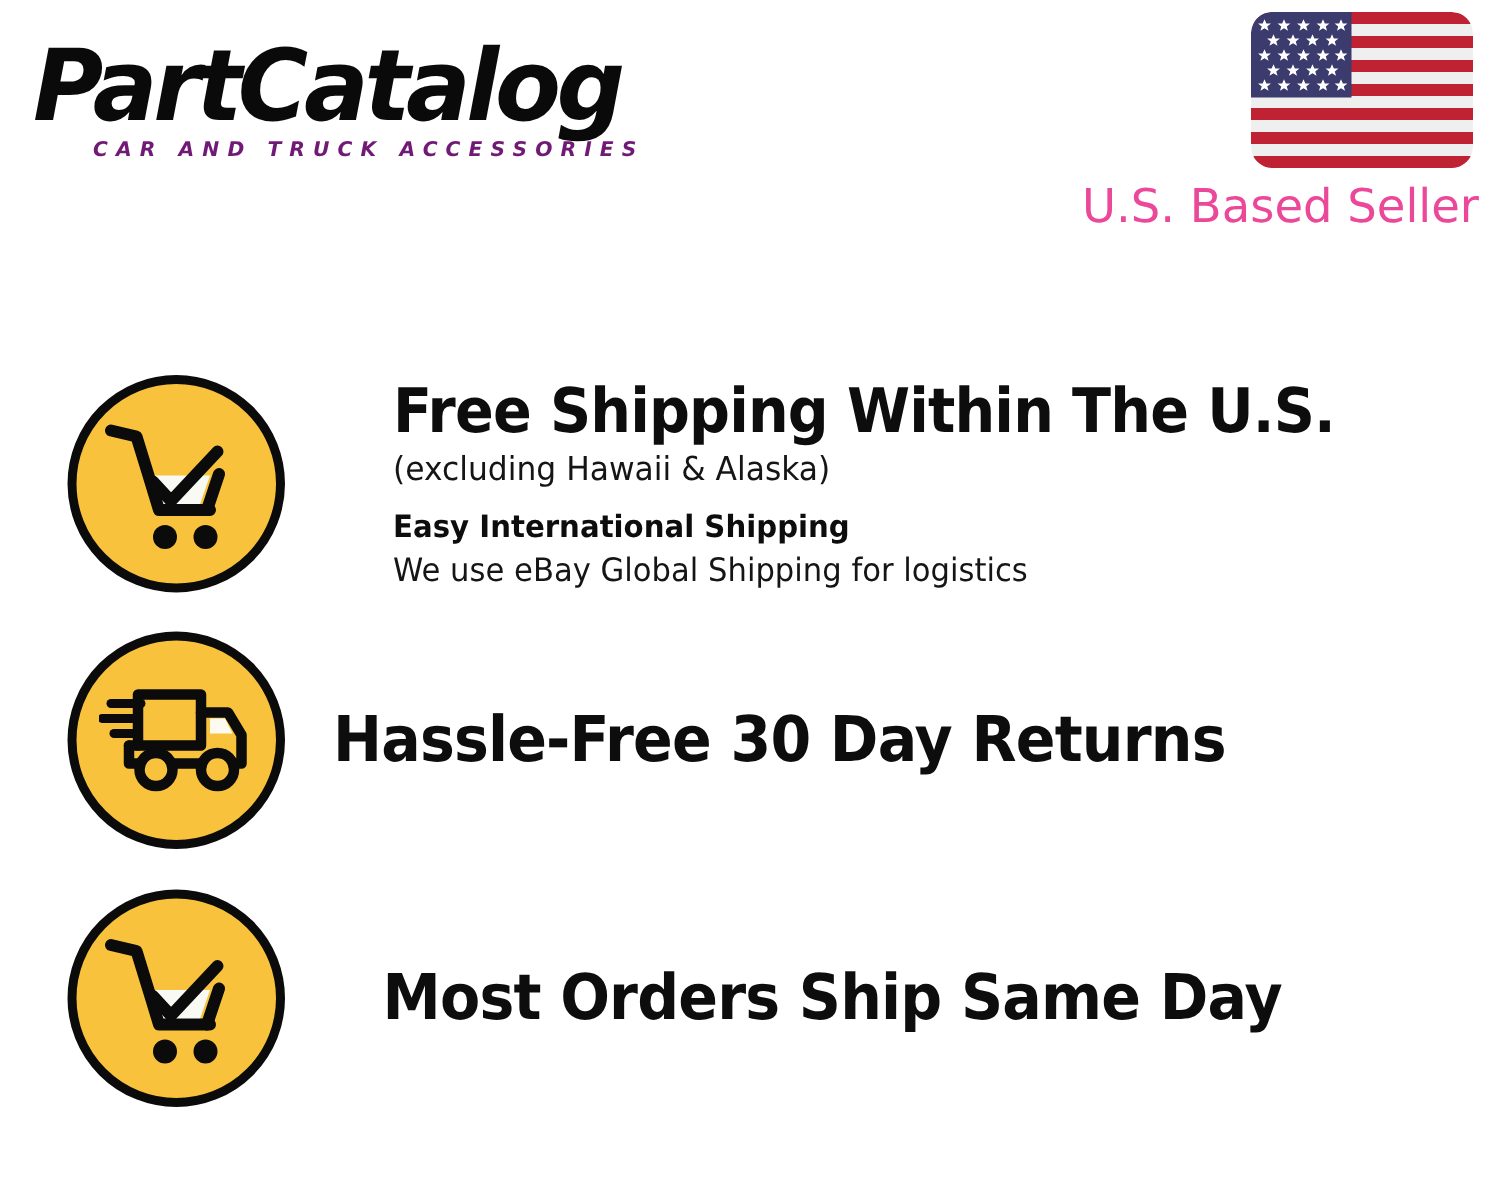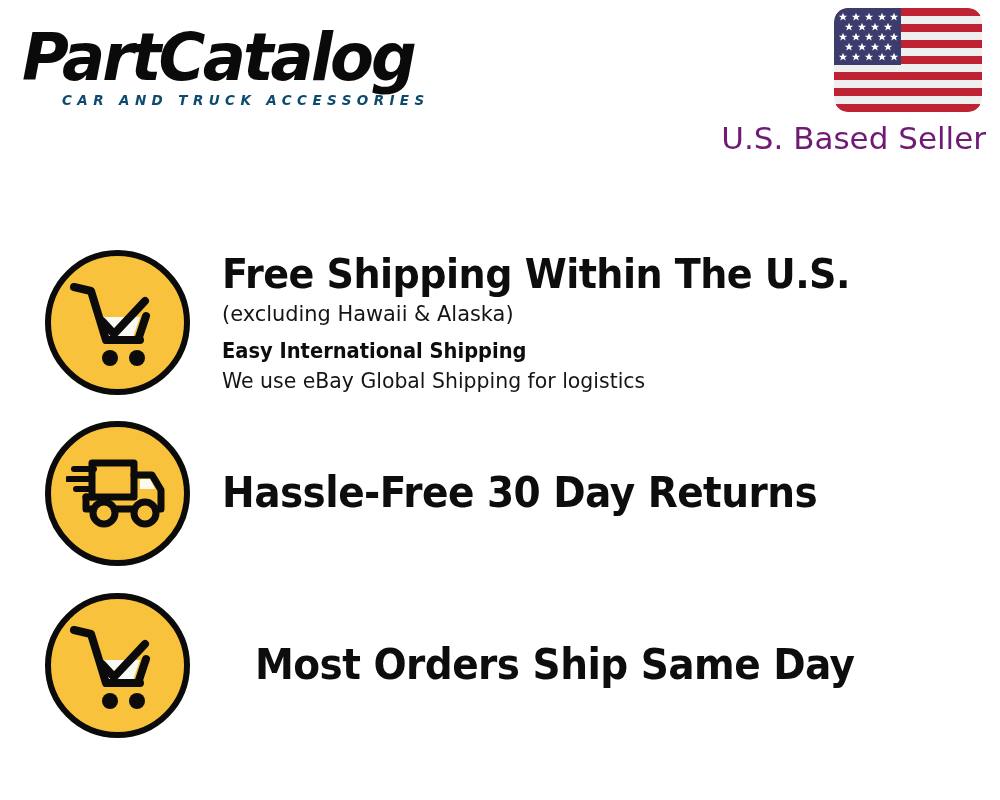--- a/index.html
+++ b/index.html
@@ -43,21 +43,21 @@
     white-space: nowrap;
     transform: scaleX(0.97);
     transform-origin: left center;
   }
   .brand-tagline {
     font-family: "DejaVu Sans", sans-serif;
     font-weight: bold;
     font-style: italic;
     font-size: 13.5px;
     letter-spacing: 5.4px;
-    color: #0c4a6e;
+    color: #701a75;
     margin-top: -2px;
     margin-left: 40px;
     white-space: nowrap;
   }
 
   .seller-block {
     position: absolute;
     right: 14px;
     top: 8px;
     width: 270px;
@@ -75,41 +75,41 @@
   }
   .flag svg { display: block; width: 148px; height: 104px; }
 
   .seller-text {
     margin-top: 8px;
     margin-right: 0px;
     font-family: "DejaVu Sans", sans-serif;
     font-weight: normal;
     font-size: 31px;
     line-height: 36px;
-    color: #701a75;
+    color: #ec4899;
     letter-spacing: 0px;
     white-space: nowrap;
   }
 
   
   .features {
     position: absolute;
     left: 0;
     top: 180px;
     width: 1000px;
     height: 620px;
   }
   .feature-row {
     position: absolute;
     left: 0;
     width: 1000px;
     display: flex;
     align-items: center;
   }
-  .feature-row.row-1 { top: 62px;  height: 160px; }
+  .feature-row.row-1 { top: 62px;  height: 160px; gap: 40px; }
   .feature-row.row-2 { top: 233px; height: 160px; justify-content: center; }
   .feature-row.row-3 { top: 405px; height: 160px; gap: 33px; }
 
   .icon-badge {
     flex: 0 0 auto;
     margin-left: 45px;
     width: 145px;
     height: 145px;
     border-radius: 50%;
     background: #F9C23C;

